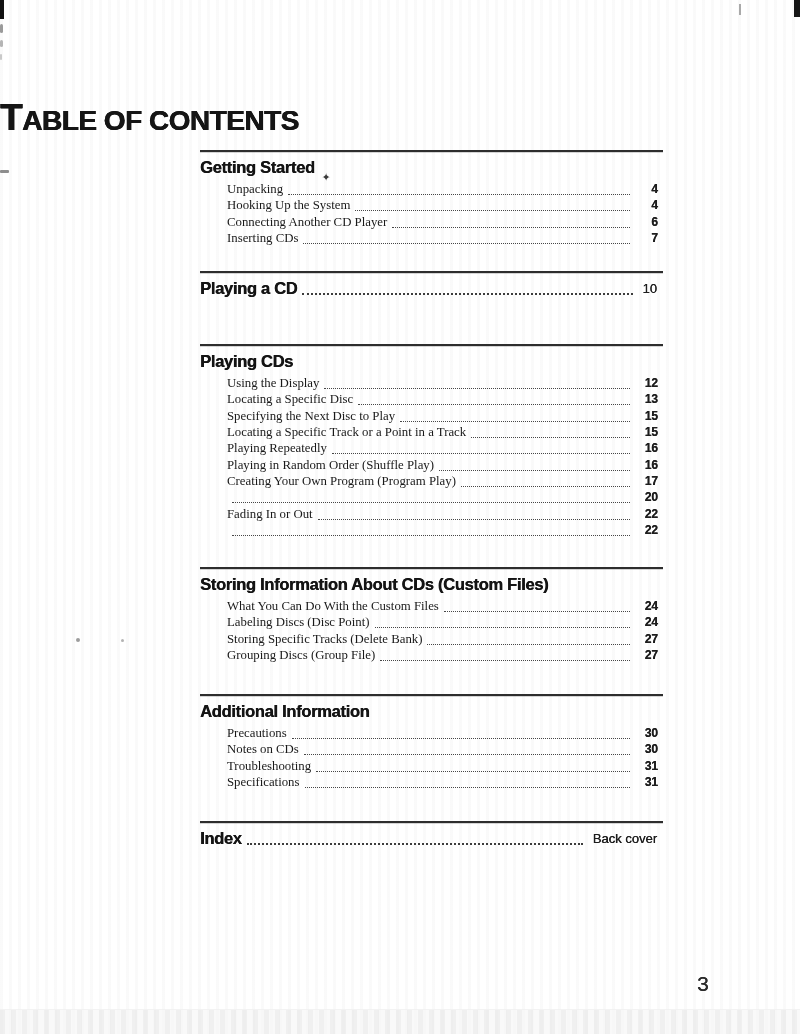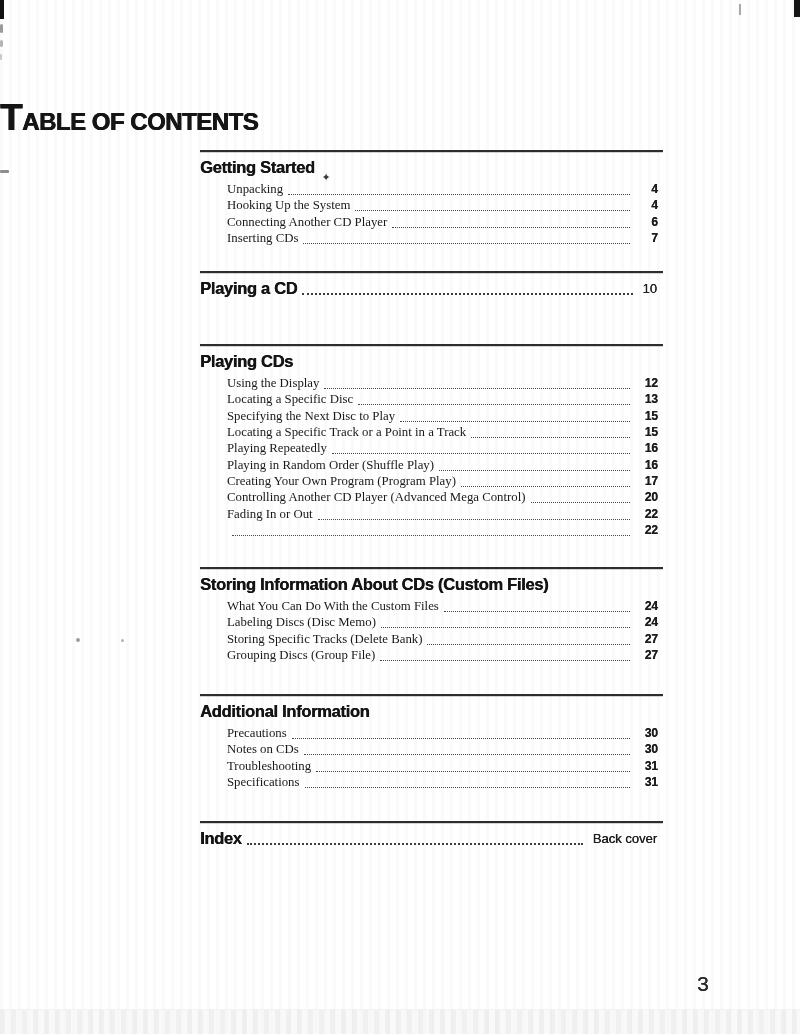--- a/index.html
+++ b/index.html
@@ -23,21 +23,21 @@
   }
 
   .doc-title {
     position: absolute; left: 0; top: 80px;
     font-weight: 700; color: #151515;
     letter-spacing: -0.5px;
     text-shadow: 0.6px 0 #151515, 0 0.3px #151515;
     white-space: nowrap;
   }
   .doc-title .t-initial { font-size: 37px; line-height: 34px; }
-  .doc-title .t-rest    { font-size: 24px; }
+  .doc-title .t-rest    { font-size: 28px; }
 
   .section { position: absolute; left: 0; width: 463px; }
   .sec-0 { top: 150px; }
   .sec-1 { top: 271px; }
   .sec-2 { top: 344px; }
   .sec-3 { top: 567px; }
   .sec-4 { top: 694px; }
   .sec-5 { top: 821px; }
 
   .rule {
@@ -186,21 +186,20 @@
           <span class="entry-label">Playing in Random Order (Shuffle Play)</span>
           <span class="leader"></span>
           <span class="entry-page">16</span>
         </div>
         <div class="entry">
           <span class="entry-label">Creating Your Own Program (Program Play)</span>
           <span class="leader"></span>
           <span class="entry-page">17</span>
         </div>
         <div class="entry">
-          <span class="entry-label">Controlling Another CD Player (Advanced Mega Control)</span>
           <span class="leader"></span>
           <span class="entry-page">20</span>
         </div>
         <div class="entry">
           <span class="entry-label">Fading In or Out</span>
           <span class="leader"></span>
           <span class="entry-page">22</span>
         </div>
         <div class="entry">
           <span class="leader"></span>
@@ -211,21 +210,21 @@
     <section class="section sec-3">
       <div class="rule"></div>
       <div class="sec-head">Storing Information About CDs (Custom Files)</div>
       <div class="entries">
         <div class="entry">
           <span class="entry-label">What You Can Do With the Custom Files</span>
           <span class="leader"></span>
           <span class="entry-page">24</span>
         </div>
         <div class="entry">
-          <span class="entry-label">Labeling Discs (Disc Memo)</span>
+          <span class="entry-label">Labeling Discs (Disc Point)</span>
           <span class="leader"></span>
           <span class="entry-page">24</span>
         </div>
         <div class="entry">
           <span class="entry-label">Storing Specific Tracks (Delete Bank)</span>
           <span class="leader"></span>
           <span class="entry-page">27</span>
         </div>
         <div class="entry">
           <span class="entry-label">Grouping Discs (Group File)</span>

